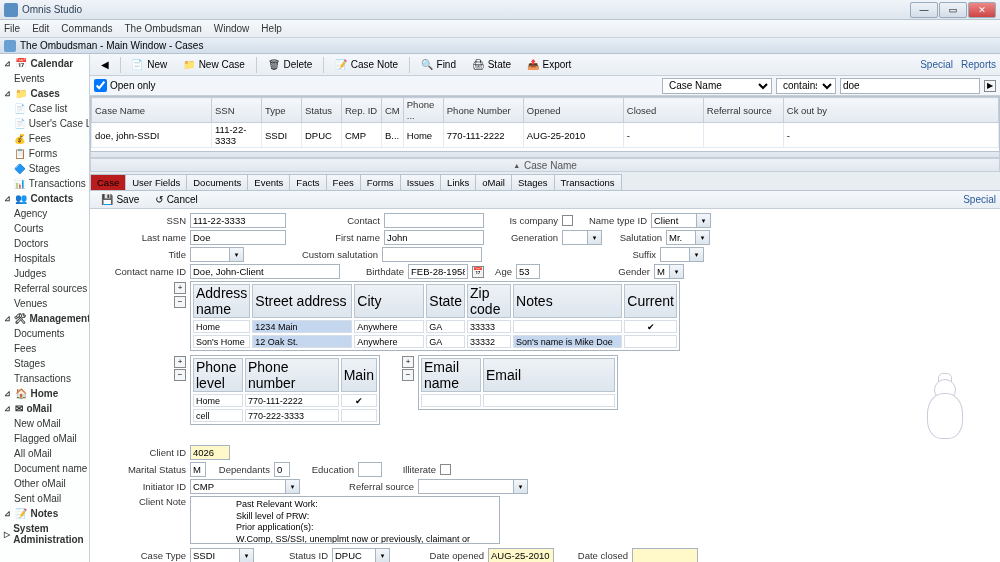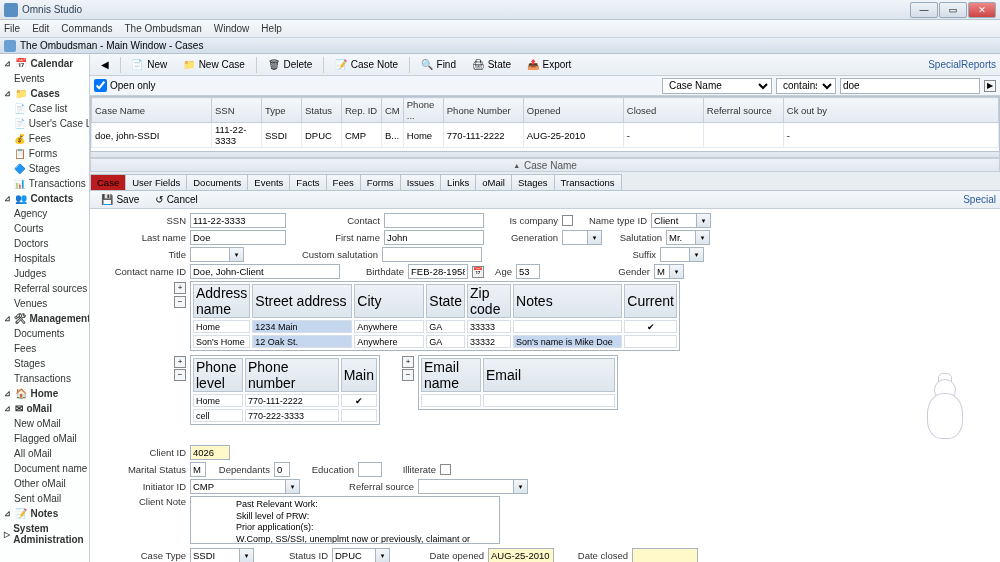--- a/index.html
+++ b/index.html
@@ -15,21 +15,21 @@
 .document-title .doc-icon { width:12px; height:12px; background:#6a9fd4; border-radius:2px; margin-right:4px; }
 .main-wrap { display:flex; height:calc(100% - 54px); }
 .sidebar { width:90px; background:#fdfefe; border-right:1px solid #c6cfd8; overflow:hidden; padding:2px 0; }
 .nav-group { font-weight:600; font-size:10px; color:#333; padding:2px 4px; display:flex; align-items:center; gap:3px; cursor:pointer; }
 .nav-item { font-size:9.5px; color:#333; padding:2px 4px 2px 14px; display:flex; align-items:center; gap:3px; cursor:pointer; white-space:nowrap; overflow:hidden; }
 .tri { font-size:8px; color:#444; width:8px; display:inline-block; }
 .content { flex:1; display:flex; flex-direction:column; overflow:hidden; }
 .toolbar { background:linear-gradient(#f5f8fb,#e9eef4); height:22px; display:flex; align-items:center; padding:0 4px; gap:2px; border-bottom:1px solid #c6cfd8; }
 .tbtn { padding:2px 6px; display:flex; align-items:center; gap:3px; border:1px solid transparent; border-radius:2px; cursor:pointer; font-size:10px; }
 .tsep { width:1px; height:16px; background:#c6cfd8; margin:0 2px; }
-.right-links { margin-left:auto; display:flex; font-size:10px; color:#2a5a9a; }
+.right-links { margin-left:auto; display:flex; gap:8px; font-size:10px; color:#2a5a9a; }
 .filter-row { background:#f2f5f9; height:20px; display:flex; align-items:center; padding:2px 4px; gap:4px; border-bottom:1px solid #c6cfd8; }
 .filter-row .open-only { display:flex; align-items:center; gap:3px; font-size:10px; }
 .filter-row .filter-right { margin-left:auto; display:flex; gap:4px; align-items:center; }
 select,input[type=text] { font-size:10px; border:1px solid #a8b4c0; padding:0 2px; height:16px; background:#fff; }
 .grid { border:1px solid #b8c4d0; background:#fff; }
 .grid table { width:100%; border-collapse:collapse; }
 .grid th { background:linear-gradient(#f4f7fa,#e4eaf1); border:1px solid #c6cfd8; padding:1px 3px; font-weight:400; text-align:left; font-size:9.5px; color:#333; height:15px; }
 .grid td { border:1px solid #e4eaf1; padding:1px 3px; font-size:9.5px; height:14px; }
 .section-bar { background:linear-gradient(#eef2f7,#e1e7ef); height:14px; text-align:center; font-size:9px; color:#555; border:1px solid #c6cfd8; display:flex; align-items:center; justify-content:center; }
 .detail-tabs { display:flex; background:#e8edf2; border-bottom:1px solid #b8c4d0; margin-top:2px; }

